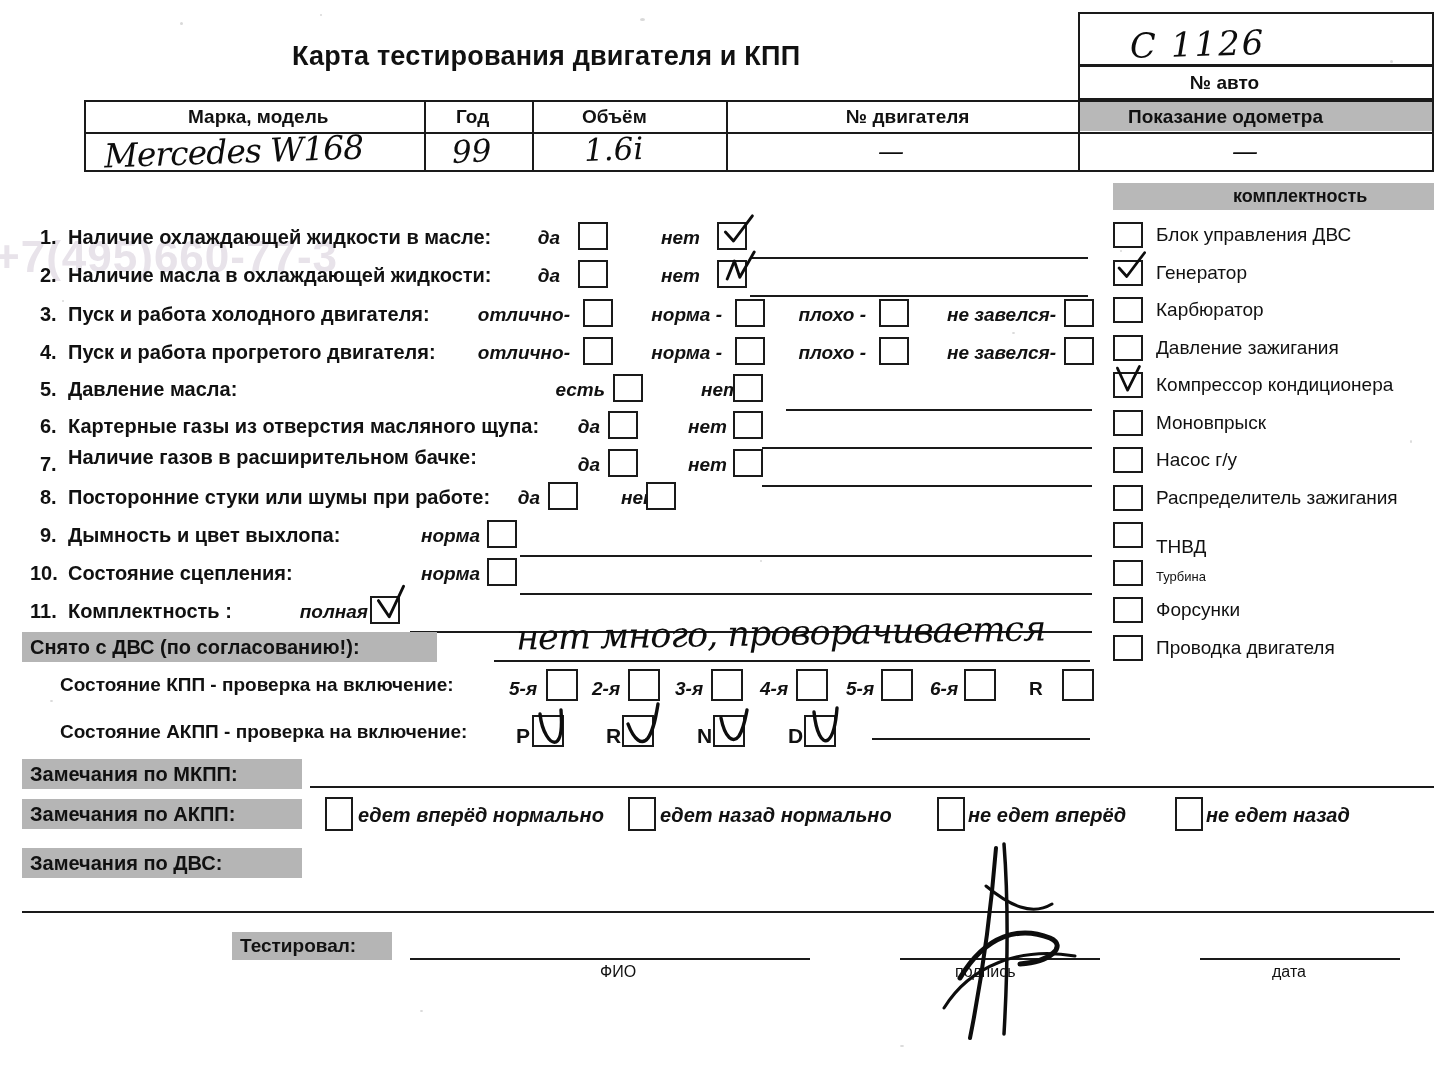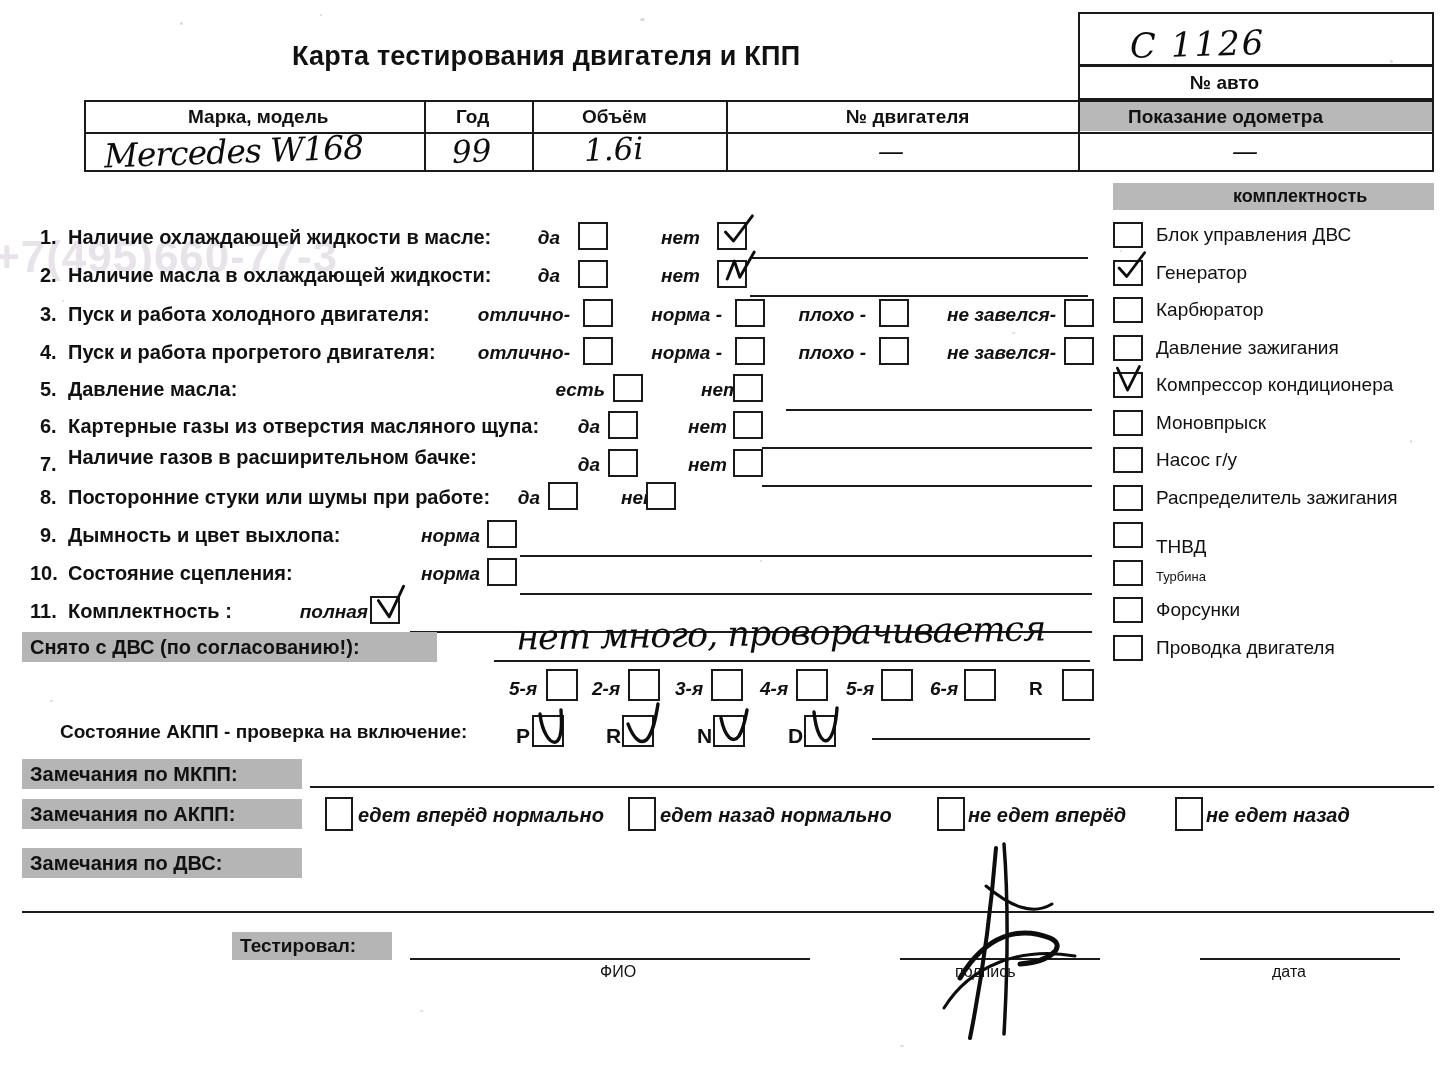--- a/index.html
+++ b/index.html
@@ -247,20 +247,23 @@
       </div>
       <div class="hline" style="left:410px;top:631px;width:682px;"></div>
     </div>
 
   <div class="shade-lbl" style="left:22px;top:632px;width:415px;height:30px;padding-left:8px;">
     <span style="font-size:20px;">Снято с ДВС (по согласованию!):</span>
   </div>
   <div class="hline" style="left:494px;top:660px;width:596px;"></div>
   <div class="hand" style="left:516px;top:613px;font-size:35px;transform:rotate(-1deg);letter-spacing:-1px;">нет много, проворачивается</div>
 
+  <div class="t" style="left:60px;top:674px;font-size:19px;">
+    <span class="bold">Состояние КПП</span><span class="bold"> - проверка на включение:</span>
+  </div>
   <div id="mkpp-gears">
       <div class="t ital" style="left:509px;top:678px;font-size:19px;">5-я</div>
       <div class="box" style="left:546px;top:669px;width:32px;height:32px;" role="checkbox" aria-checked="false"></div>
       <div class="t ital" style="left:592px;top:678px;font-size:19px;">2-я</div>
       <div class="box" style="left:628px;top:669px;width:32px;height:32px;" role="checkbox" aria-checked="false"></div>
       <div class="t ital" style="left:675px;top:678px;font-size:19px;">3-я</div>
       <div class="box" style="left:711px;top:669px;width:32px;height:32px;" role="checkbox" aria-checked="false"></div>
       <div class="t ital" style="left:760px;top:678px;font-size:19px;">4-я</div>
       <div class="box" style="left:796px;top:669px;width:32px;height:32px;" role="checkbox" aria-checked="false"></div>
       <div class="t ital" style="left:846px;top:678px;font-size:19px;">5-я</div>

